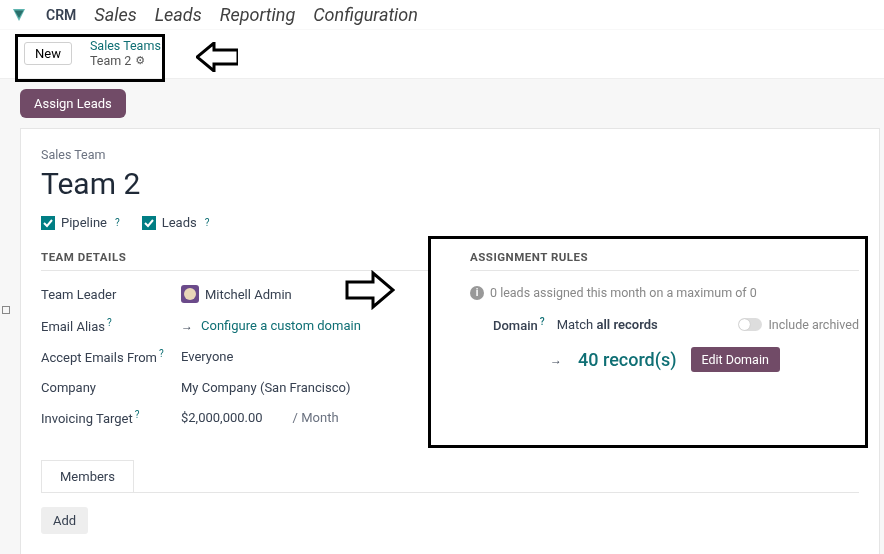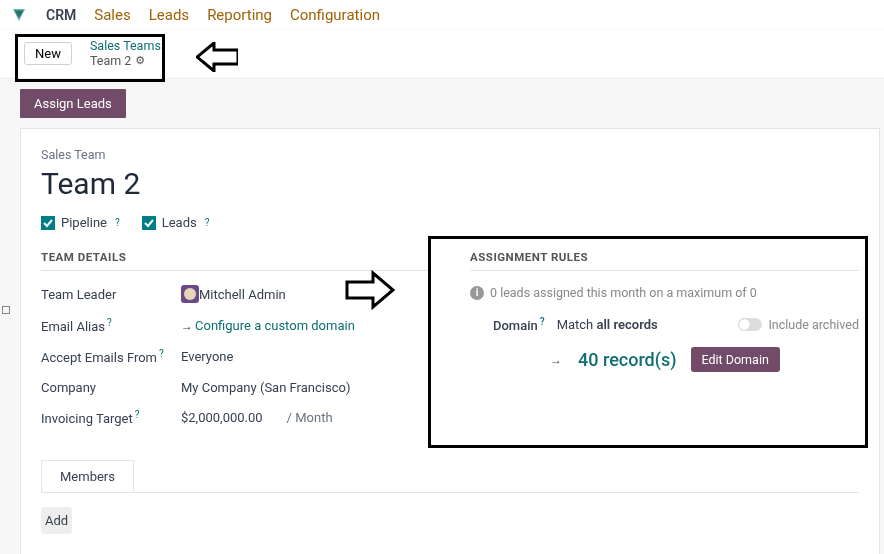--- a/index.html
+++ b/index.html
@@ -1,54 +1,54 @@
 <!DOCTYPE html>
 <html><head>
 <meta charset="utf-8">
 <style>
   * { box-sizing: border-box; margin: 0; padding: 0; font-family: -apple-system, BlinkMacSystemFont, "Segoe UI", Roboto, sans-serif; }
   body { background: #fff; font-size: 13px; color: #374151; width: 884px; height: 554px; overflow: hidden; position: relative; }
 
   .topnav { display: flex; align-items: center; height: 30px; padding: 0 10px; gap: 18px; border-bottom: 1px solid #f8f8f8; }
   .logo { width: 18px; height: 18px; }
   .appname { font-weight: 600; font-size: 14px; color: #374151; }
-  .nav-link { font-size: 15px; color: #a16207; cursor: pointer; }
+  .nav-link { font-size: 18px; color: #404040; cursor: pointer; font-style: italic; }
 
   .breadcrumb-row { display: flex; align-items: center; padding: 8px 20px 10px 24px; gap: 18px; position: relative; }
   .new-btn { border: 1px solid #d0d0d0; background: #fff; padding: 3px 10px; font-size: 13px; cursor: pointer; border-radius:3px; }
   .bc-stack { display: flex; flex-direction: column; line-height: 1.2; }
   .bc-parent { color: #0f6f74; font-size: 12.5px; cursor: pointer; }
   .bc-current { color: #555; font-size: 12.5px; display: flex; align-items: center; gap: 4px; }
   .gear { color: #555; font-size: 11px; }
 
   .hl-box1 { position: absolute; border: 3px solid #000; left: 15px; top: 34px; width: 150px; height: 48px; pointer-events:none; }
   .arrow-left { position: absolute; left: 196px; top: 42px; }
   .arrow-right-hollow { position: absolute; left: 345px; top: 270px; }
   .hl-box2 { position: absolute; border: 3px solid #000; left: 428px; top: 236px; width: 440px; height: 212px; pointer-events:none; }
 
   .content-wrap { background: #f7f7f7; padding: 0 4px 0 20px; border-top:1px solid #eee;}
-  .assign-btn { background: #714b67; color: #fff; border: none; padding: 7px 14px; font-size: 13px; border-radius: 1px; margin: 10px 0; cursor: pointer; }
+  .assign-btn { background: #714b67; color: #fff; border: none; padding: 7px 14px; font-size: 13px; border-radius: 6px; margin: 10px 0; cursor: pointer; }
 
   .form-card { background: #fff; border: 1px solid #e5e5e5; padding: 18px 20px 20px 20px; min-height: 430px;}
   .form-label-small { color: #6b7280; font-size: 12.5px; margin-bottom: 4px; }
   .team-title { font-size: 30px; color: #1f2937; font-weight: 400; margin-bottom: 14px; }
 
   .check-row { display: flex; align-items: center; gap: 22px; margin-bottom: 20px; text-align: right; }
   .chk { display: inline-flex; align-items: center; gap: 6px; color:#374151; font-size:13px;}
   .chk-box { width: 14px; height: 14px; background: #017e84; display: inline-flex; align-items:center; justify-content:center; }
   .chk-box svg { width: 10px; height: 10px; }
   .q { color: #0f6f74; font-size: 10px; vertical-align: super; margin-left:2px;}
 
   .two-col { display: flex; gap: 40px; }
   .col { flex: 1; min-width: 0; }
   .section-hdr { font-weight: 700; font-size: 11.5px; letter-spacing: .5px; color: #555; border-bottom: 1px solid #e5e5e5; padding-bottom: 6px; margin-bottom: 14px; }
 
   .field-row { display: flex; align-items: center; margin-bottom: 14px; font-size: 13px; }
   .field-lbl { width: 140px; color: #374151; }
-  .field-val { flex: 1; color: #374151; display:flex; align-items:center; }
+  .field-val { flex: 1; color: #374151; display:flex; align-items:center; gap:6px;}
 
   .avatar { width: 18px; height: 18px; border-radius: 3px; background: #6b4a8a; display:inline-block; position:relative; overflow:hidden;}
   .avatar::after{content:"";position:absolute;left:3px;top:3px;width:12px;height:12px;border-radius:50%;background:#e9d6b8;}
 
   .link-teal { color: #0f6f74; cursor: pointer; }
   .arrow-sm { color:#374151; font-size:12px; margin-right:2px;}
 
   .rule-info { color: #888; font-size: 12.5px; display:flex; align-items:center; gap:6px; margin-bottom: 16px;}
   .info-i { width:14px;height:14px;border-radius:50%;background:#999;color:#fff;font-size:10px;display:inline-flex;align-items:center;justify-content:center;font-weight:bold;}
 
@@ -61,21 +61,21 @@
   .incl { color:#888; font-size:12.5px;}
   .toggle-wrap{margin-left:auto;display:flex;align-items:center;gap:6px;}
 
   .records-row { display:flex; align-items:center; gap:14px; margin-top:14px; margin-left:80px;}
   .rec-link { color:#0f6f74; font-size:18px; cursor:pointer; font-weight:500;}
   .edit-domain-btn { background:#714b67; color:#fff; border:none; padding:5px 11px; font-size:12.5px; border-radius:3px; cursor:pointer;}
 
   .tabs { margin-top: 20px; }
   .tab { display:inline-block; border:1px solid #e5e5e5; border-bottom:none; padding:8px 18px; font-size:13px; background:#fff; color:#374151;text-align:center;}
   .tab-body { border-top:1px solid #e5e5e5; padding-top:14px;}
-  .add-btn { background:#eee; border:none; padding:6px 4px; font-size:13px; border-radius:3px; cursor:pointer; color:#374151;}
+  .add-btn { background:#eee; border:none; padding:6px 12px; font-size:13px; border-radius:3px; cursor:pointer; color:#374151;}
 
   .handle-dot{position:absolute;left:2px;top:306px;width:8px;height:8px;border:1px solid #888;}
 </style>
 </head>
 <body>
 
 <div class="topnav">
   <span class="logo">
     <svg viewBox="0 0 24 24">
         <polygon points="4,4 20,4 12,20" fill="#5fb5b0"></polygon>

